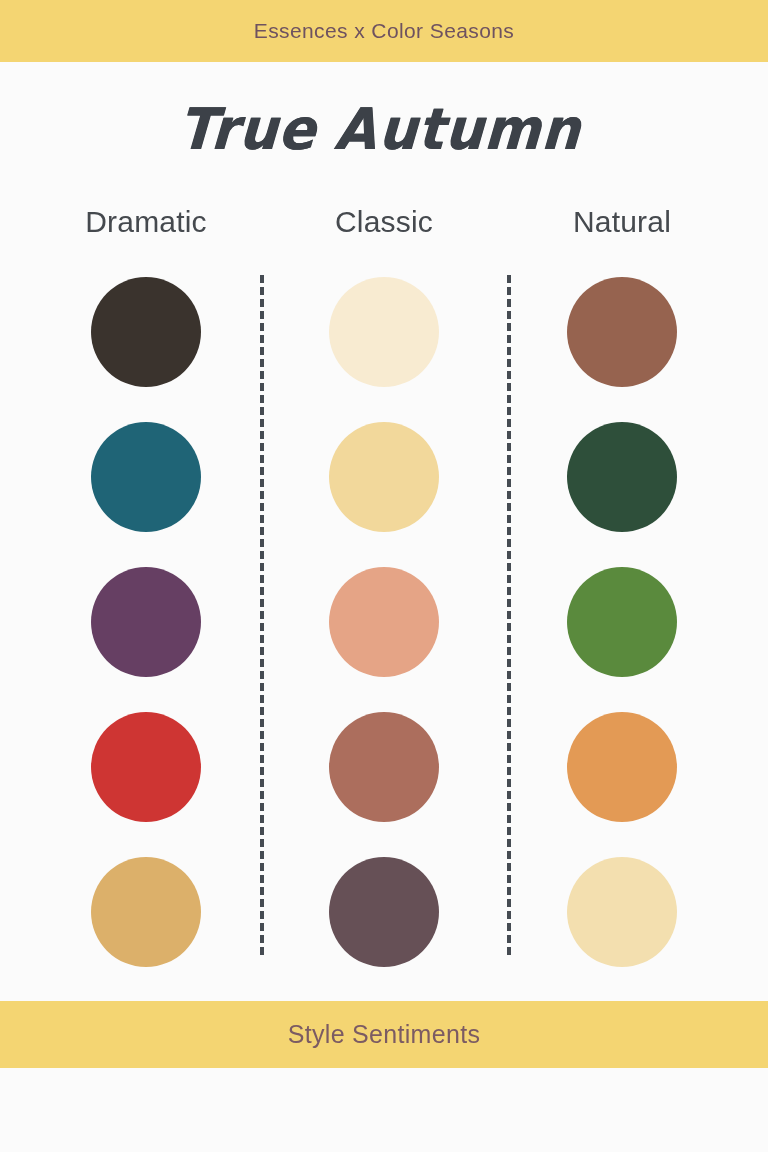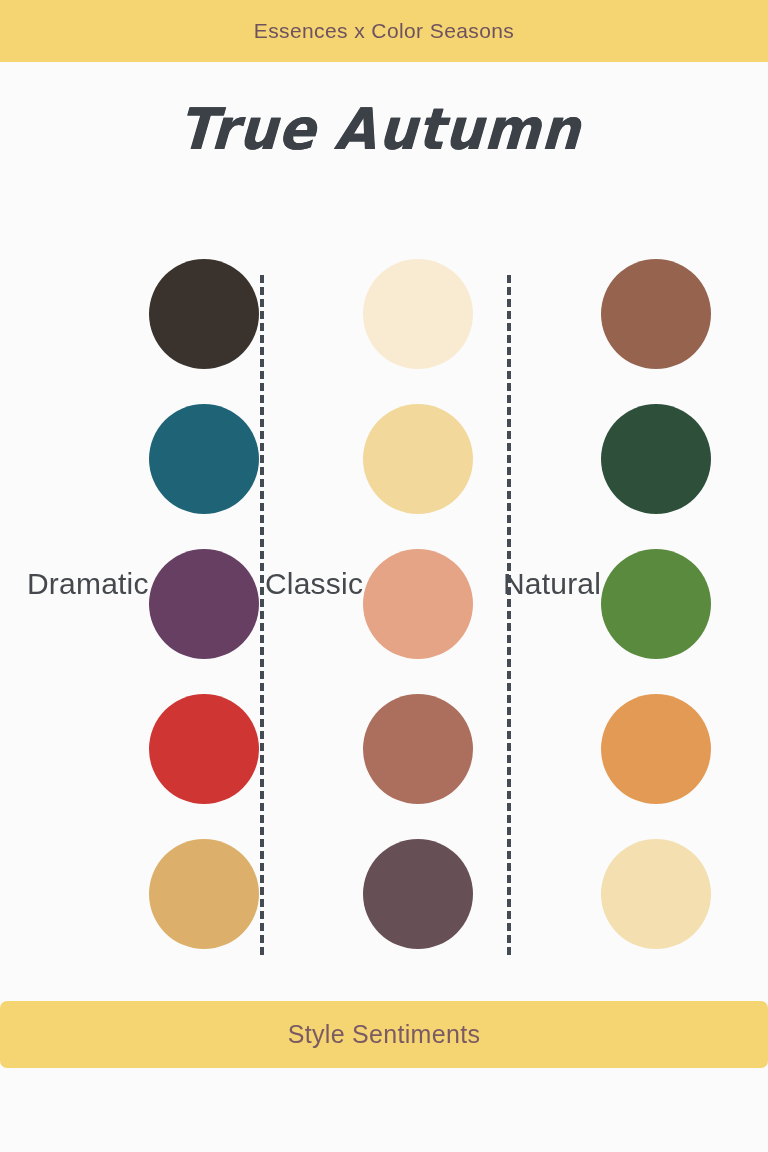--- a/index.html
+++ b/index.html
@@ -26,21 +26,21 @@
   
   .band {
     width: 100%;
     background: #F4D572;
     display: flex;
     align-items: center;
     justify-content: center;
     flex: 0 0 auto;
   }
   .band-header { height: 62px; }
-  .band-footer { height: 67px; border-radius: 7px; }
+  .band-footer { height: 67px; }
 
   .band-header-text {
     font-family: "Liberation Sans", sans-serif;
     font-size: 21px;
     letter-spacing: 0.4px;
     color: #6E5260;
     white-space: nowrap;
   }
   .band-footer-text {
     font-family: "Liberation Sans", sans-serif;
@@ -78,21 +78,21 @@
     margin-top: 46px;
     width: 768px;
     flex: 1 1 auto;
     display: flex;
     justify-content: center;
   }
 
   .column {
     width: 238px;
     display: flex;
-    flex-direction: row;
+    flex-direction: column;
     align-items: center;
   }
 
   .col-title {
     font-family: "Liberation Sans", sans-serif;
     font-size: 30px;
     color: #45494E;
     letter-spacing: 0.2px;
     line-height: 1;
     margin-bottom: 40px;

